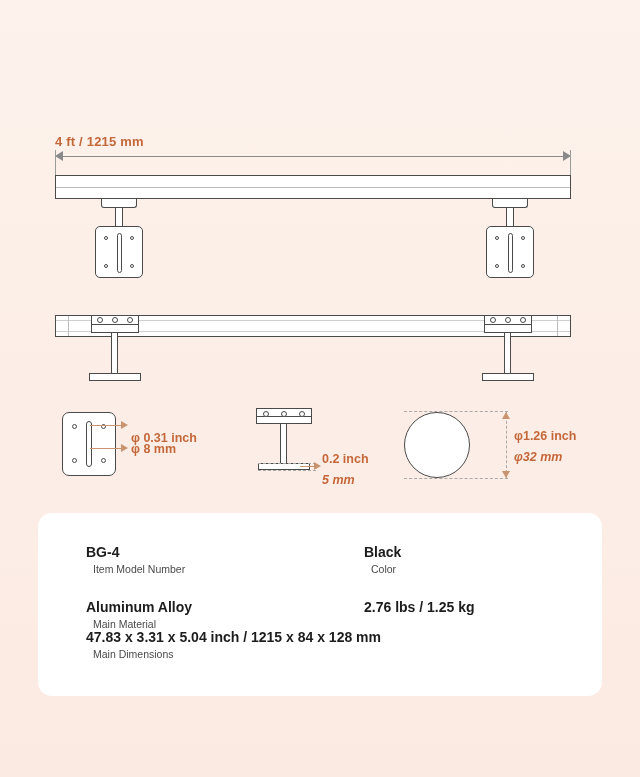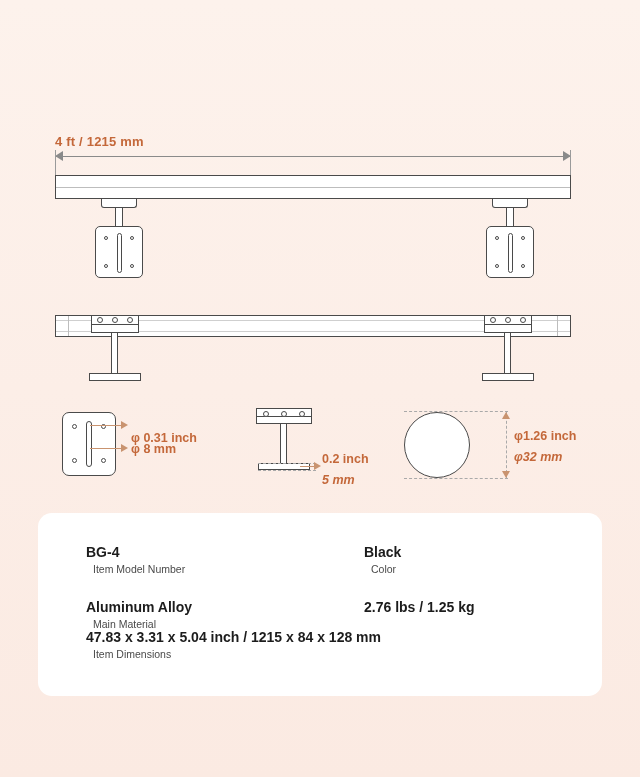--- a/index.html
+++ b/index.html
@@ -514,17 +514,17 @@
         <div class="spec-value">Black</div>
         <div class="spec-label">Color</div>
       </div>
       <div class="spec-row">
         <div class="spec-value">2.76 lbs / 1.25 kg</div>
       </div>
     </div>
 
     <div class="spec-full">
       <div class="spec-value">47.83 x 3.31 x 5.04 inch / 1215 x 84 x 128 mm</div>
-      <div class="spec-label">Item Dimensions</div>
+      <div class="spec-label">Main Dimensions</div>
     </div>
   </div>
 
 </div>
 
 </body></html>

